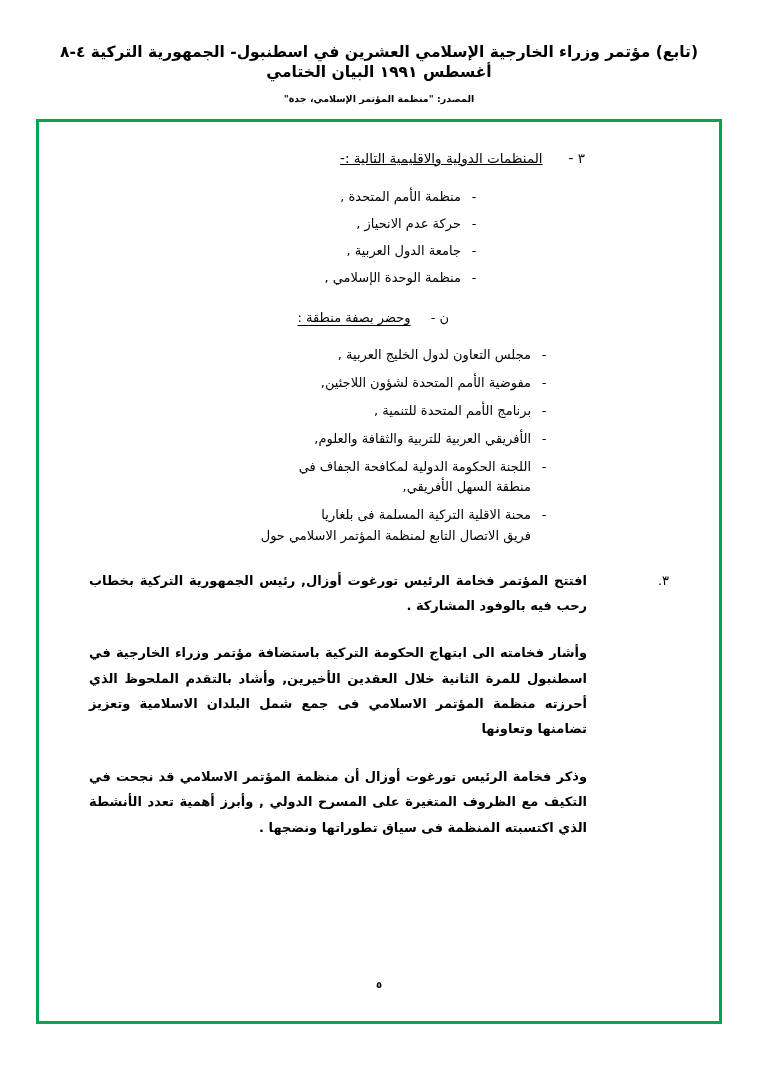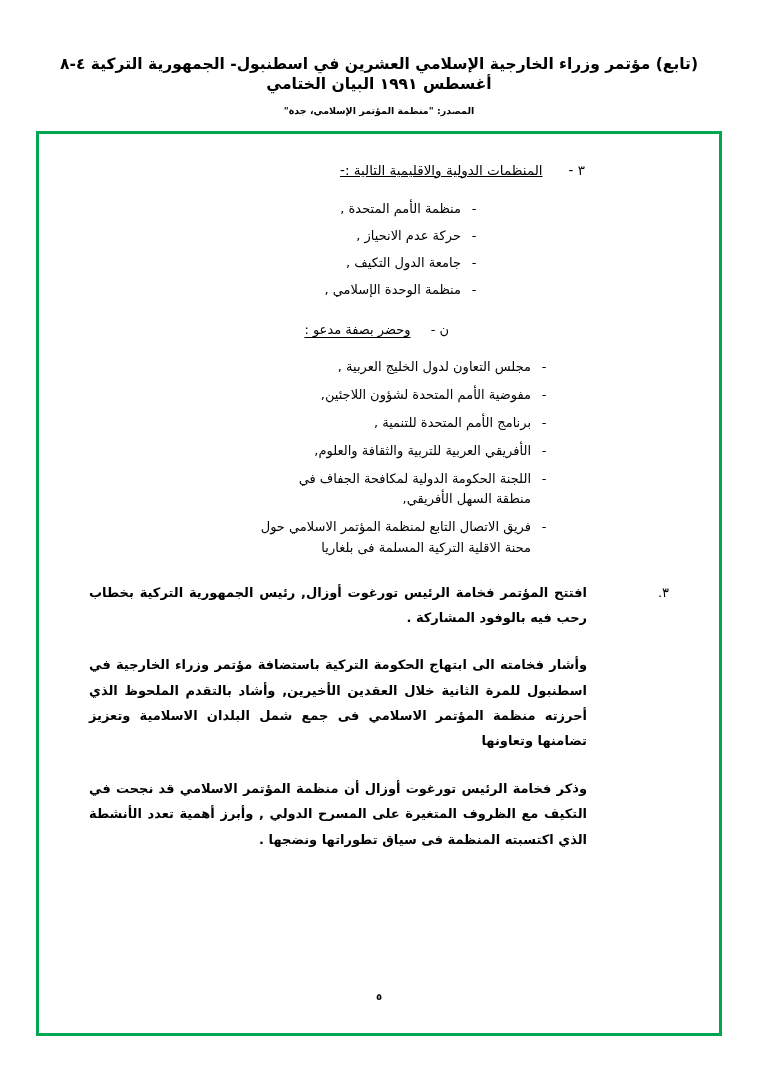--- a/index.html
+++ b/index.html
@@ -13,21 +13,20 @@
     font-family: "DejaVu Sans", sans-serif;
     color: #000000;
     position: relative;
     overflow: hidden;
   }
   .page {
     width: 758px;
     height: 1008px;
     position: relative;
     box-sizing: border-box;
-    margin-top: 12px;
   }
   .header {
     text-align: center;
     padding-top: 42px;
   }
   .header-title {
     font-size: 15.5px;
     font-weight: bold;
     letter-spacing: 0px;
     line-height: 1.3;
@@ -199,31 +198,31 @@
         <li class="dash-item">
           <span class="dash-mark">-</span>
           <span class="dash-text">منظمة الأمم المتحدة ,</span>
         </li>
         <li class="dash-item">
           <span class="dash-mark">-</span>
           <span class="dash-text">حركة عدم الانحياز ,</span>
         </li>
         <li class="dash-item">
           <span class="dash-mark">-</span>
-          <span class="dash-text">جامعة الدول التكيف ,</span>
+          <span class="dash-text">جامعة الدول العربية ,</span>
         </li>
         <li class="dash-item">
           <span class="dash-mark">-</span>
           <span class="dash-text">منظمة الوحدة الإسلامي ,</span>
         </li>
       </ul>
 
       <div class="sub-head">
         <span class="sub-num">ن -</span>
-        <span class="sub-title">وحضر بصفة مدعو :</span>
+        <span class="sub-title">وحضر بصفة منطقة :</span>
       </div>
 
       <ul class="dash-list block-b">
         <li class="dash-item">
           <span class="dash-mark">-</span>
           <span class="dash-text">
             <span class="wrap-line">مجلس التعاون لدول الخليج العربية ,</span>
           </span>
         </li>
         <li class="dash-item">
@@ -247,22 +246,22 @@
         <li class="dash-item">
           <span class="dash-mark">-</span>
           <span class="dash-text">
             <span class="wrap-line">اللجنة الحكومة الدولية لمكافحة الجفاف في</span>
             <span class="wrap-line">منطقة السهل الأفريقي,</span>
           </span>
         </li>
         <li class="dash-item">
           <span class="dash-mark">-</span>
           <span class="dash-text">
+            <span class="wrap-line">محنة الاقلية التركية المسلمة فى بلغاريا</span>
             <span class="wrap-line">فريق الاتصال التابع لمنظمة المؤتمر الاسلامي حول</span>
-            <span class="wrap-line">محنة الاقلية التركية المسلمة فى بلغاريا</span>
           </span>
         </li>
       </ul>
 
       <div class="para-group">
 
         <p class="para indent-num">
           <span class="num-mark">٣.</span>
           <span class="para-body para-first-indent">افتتح المؤتمر فخامة الرئيس تورغوت أوزال, رئيس الجمهورية التركية بخطاب رحب فيه بالوفود المشاركة .</span>
         </p>

